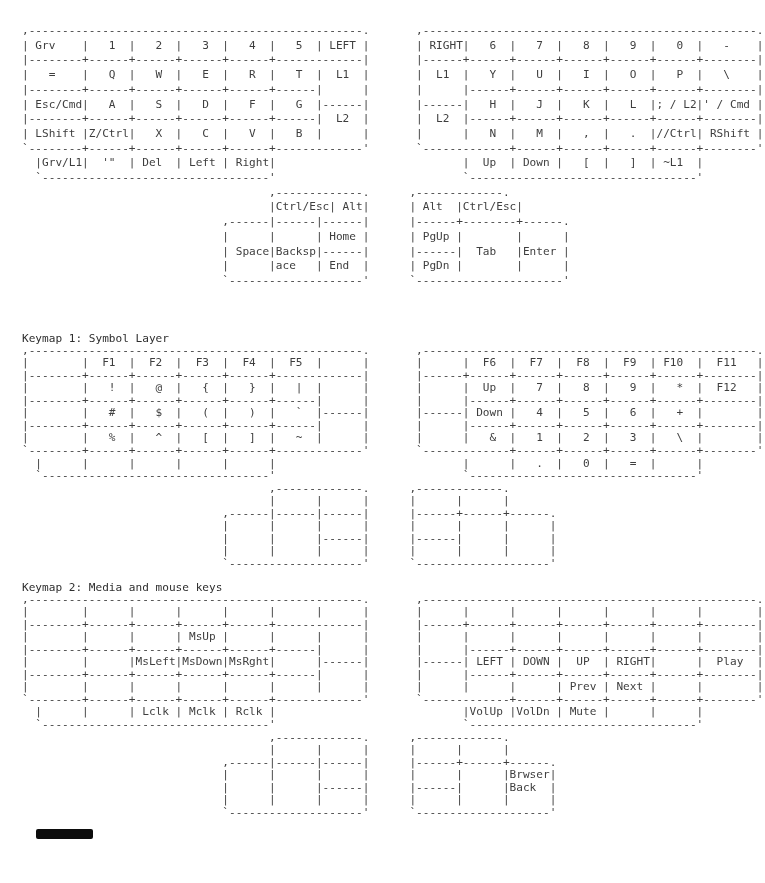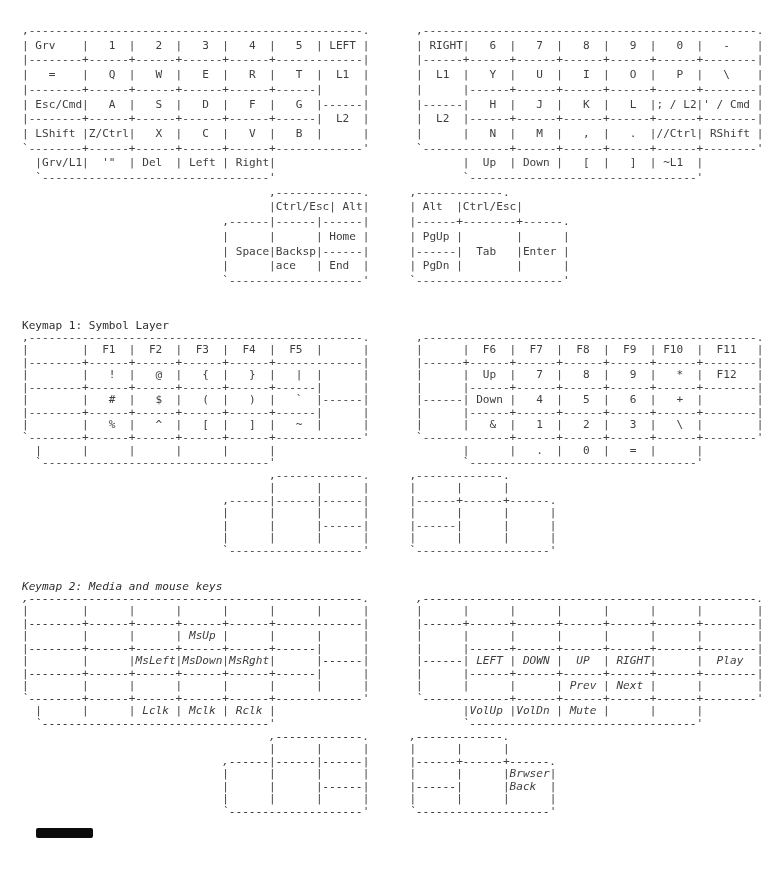--- a/index.html
+++ b/index.html
@@ -24,22 +24,22 @@
     white-space: pre;
   }
   pre.art {
     margin: 0;
     font-family: "DejaVu Sans Mono", "Liberation Mono", monospace;
     font-size: 11.1px;
     color: #3e3e3e;
     white-space: pre;
   }
   .sec-0 { margin-top: 0; }
-  .sec-1 { margin-top: 30px; }
-  .sec-2 { margin-top: 22px; font-style: italic; }
+  .sec-1 { margin-top: 43px; }
+  .sec-2 { margin-top: 10px; }
   .pre-0 { line-height: 14.7px; margin-top: 15px; }
   .pre-1 { line-height: 12.55px; margin-top: 14px; }
   .pre-2 { line-height: 12.55px; margin-top: 12px; }
   .black-bar {
     margin-top: 10px;
     margin-left: 14px;
     width: 57px;
     height: 10px;
     background: #0c0c0c;
     border-radius: 2px;

